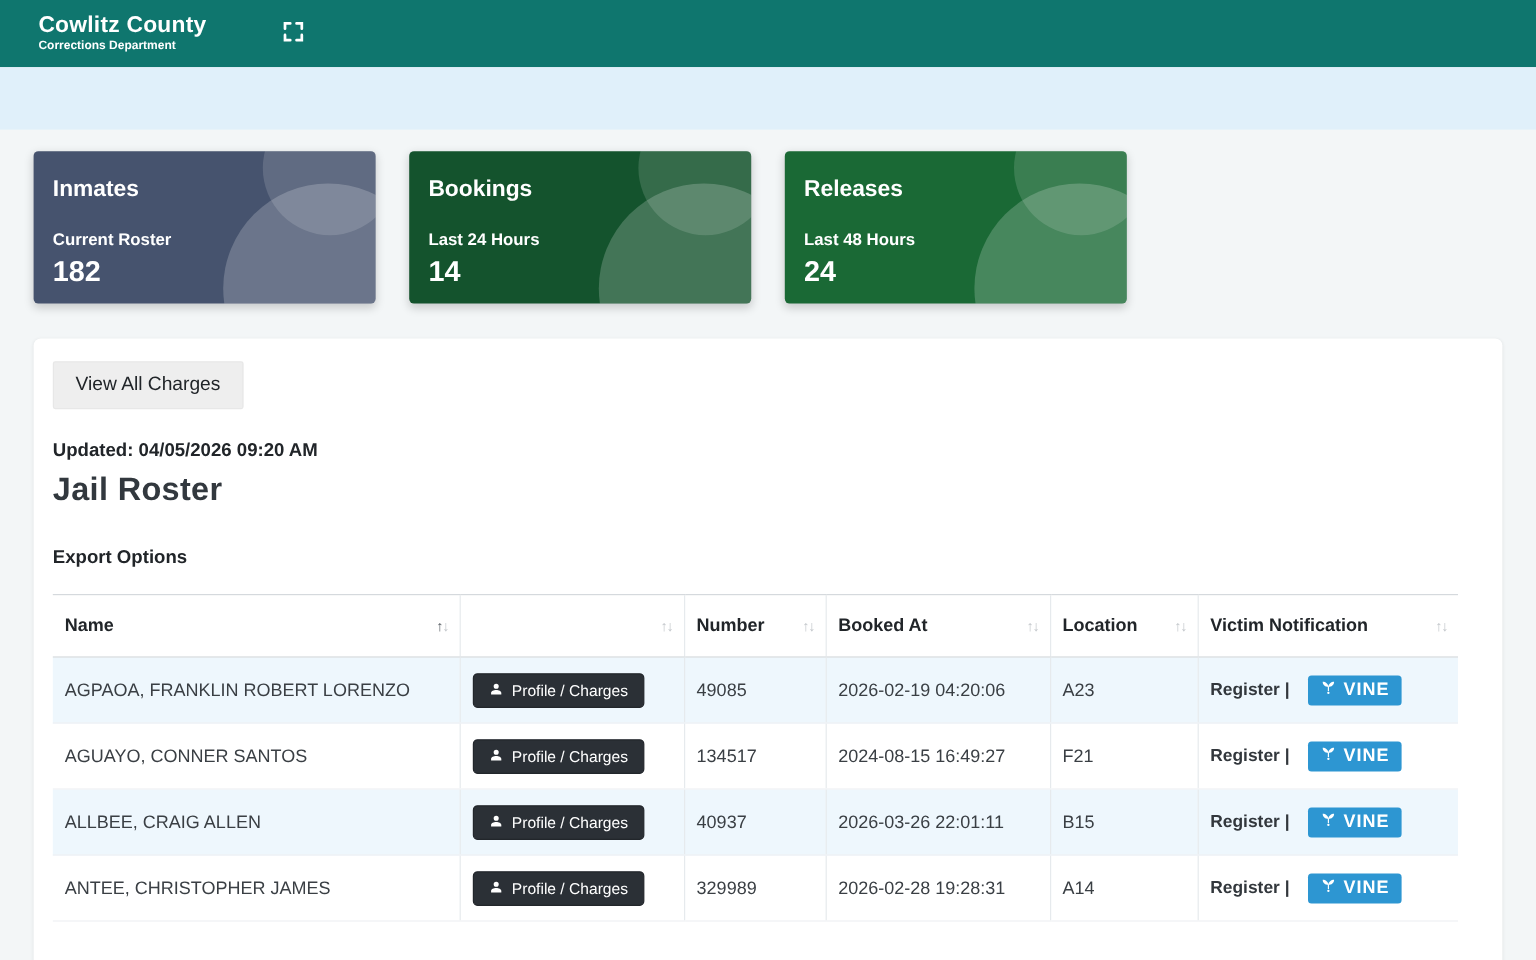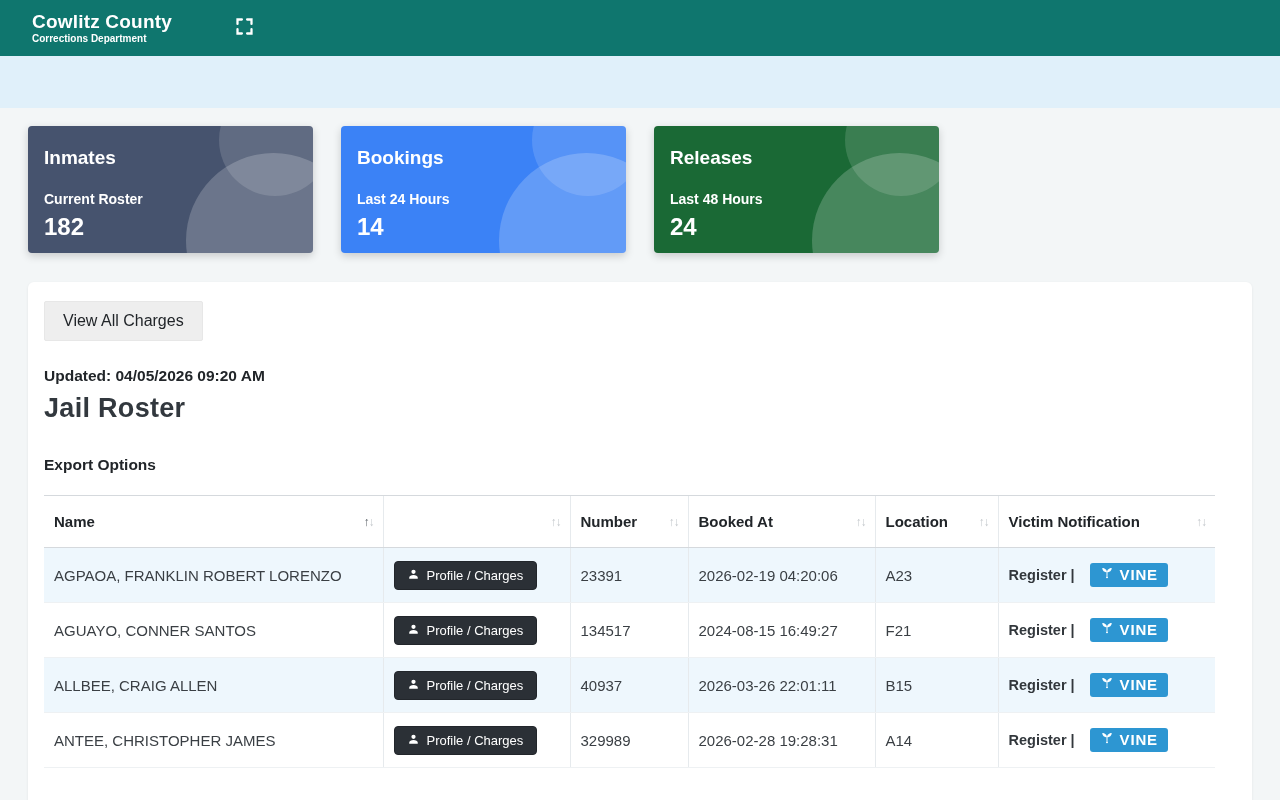--- a/index.html
+++ b/index.html
@@ -27,21 +27,21 @@
   
   .band { height:52px; background:#e0f0fa; }
 
   
   .cards { display:flex; gap:28px; padding:18px 28px 0; }
   .card {
     width:285px; height:127px; border-radius:4px; position:relative; overflow:hidden;
     color:#fff; padding:21px 0 0 16px; box-shadow:0 3px 8px rgba(0,0,0,.18);
   }
   .card.slate { background:#46536e; }
-  .card.tan   { background:#3b82f6; }
+  .card.tan   { background:#14532d; }
   .card.green { background:#1a6935; }
   .card .c-title { font-size:19px; font-weight:700; }
   .card .c-sub   { font-size:14px; font-weight:600; margin-top:22px; }
   .card .c-val   { font-size:24px; font-weight:700; margin-top:6px; }
   .circle { position:absolute; border-radius:50%; background:rgba(255,255,255,.14); }
   .circle.small { width:112px; height:112px; top:-42px; right:-18px; }
   .circle.big   { width:175px; height:175px; bottom:-75px; right:-48px; background:rgba(255,255,255,.20); }
 
   
   .main-card {
@@ -199,21 +199,21 @@
       <tr class="odd">
         <td>AGPAOA, FRANKLIN ROBERT LORENZO</td>
         <td>
           <button class="profile-btn">
             <span><svg width="11" height="12" viewBox="0 0 16 16" fill="#fff">
                   <path d="M8 8a3.1 3.1 0 1 0 0-6.2A3.1 3.1 0 0 0 8 8zm0 1.6c-3.2 0-6.2 1.6-6.2 3.6v1.6h12.4v-1.6c0-2-3-3.6-6.2-3.6z"></path>
                 </svg></span>
             <span>Profile / Charges</span>
           </button>
         </td>
-        <td>23391</td>
+        <td>49085</td>
         <td>2026-02-19 04:20:06</td>
         <td>A23</td>
         <td>
           <div class="victim-cell">
             <span class="register-link">Register |</span>
             <span class="vine-badge">
               <span><svg width="14" height="14" viewBox="0 0 20 20" fill="#fff">
                     <path d="M10 9.2C10 5.4 6.6 3 3.2 3c0 3.8 3 6.2 6.8 6.2zM10 9.2C10 5.4 13.4 3 16.8 3c0 3.8-3 6.2-6.8 6.2z"></path>
                     <rect x="9.3" y="9" width="1.4" height="5.2"></rect>
                     <circle cx="10" cy="16.2" r="1.4"></circle>

